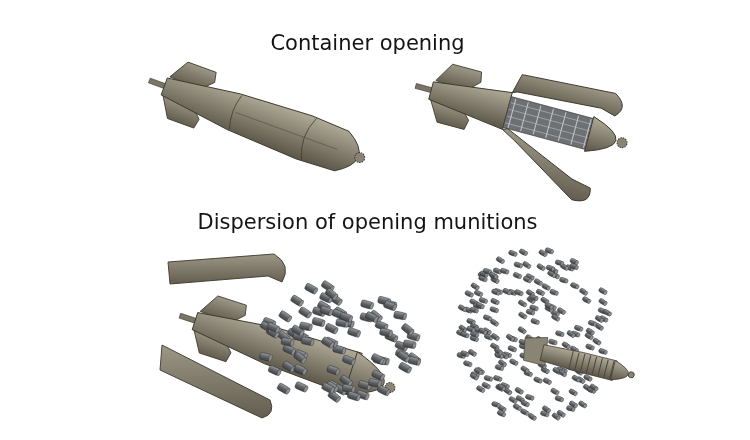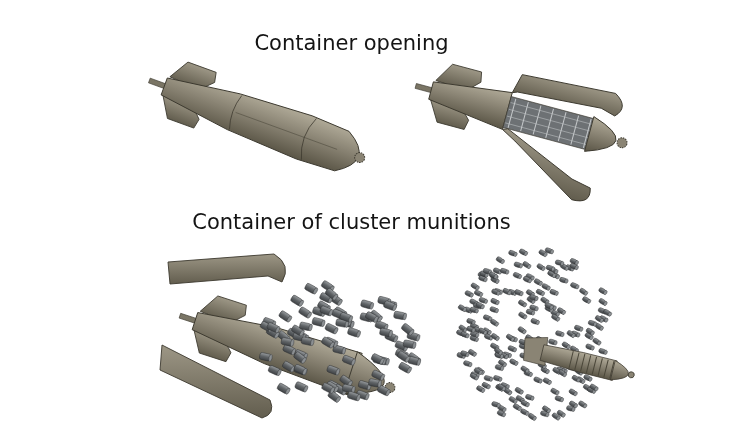--- a/index.html
+++ b/index.html
@@ -1,26 +1,26 @@
 <!DOCTYPE html>
 <html><head>
 <meta charset="utf-8">
 <style>
   html, body { margin:0; padding:0; background:#ffffff; }
   body { width:750px; height:440px; position:relative; overflow:hidden; font-family:"DejaVu Sans", sans-serif; }
-  .title { position:absolute; left:0; width:703px; text-align:center; color:#141414; font-weight:normal; }
+  .title { position:absolute; left:16px; width:703px; text-align:center; color:#141414; font-weight:normal; }
   #t1 { top:31px; font-size:21px; }
   #t2 { top:210px; font-size:21px; }
   svg { position:absolute; left:0; top:0; }
 </style>
 </head>
 <body>
 
 <div id="t1" class="title">Container opening</div>
-<div id="t2" class="title">Container of cluster munitions</div>
+<div id="t2" class="title">Dispersion of opening munitions</div>
 
 <svg width="750" height="440" viewBox="0 0 750 440">
   <defs>
     <linearGradient id="bodyGrad" x1="0" y1="0" x2="0" y2="1">
       <stop offset="0" stop-color="#b0aa98"></stop>
       <stop offset="0.45" stop-color="#8a8474"></stop>
       <stop offset="1" stop-color="#5a5546"></stop>
     </linearGradient>
     <linearGradient id="shellGrad" x1="0" y1="0" x2="0" y2="1">
       <stop offset="0" stop-color="#9d9786"></stop>

